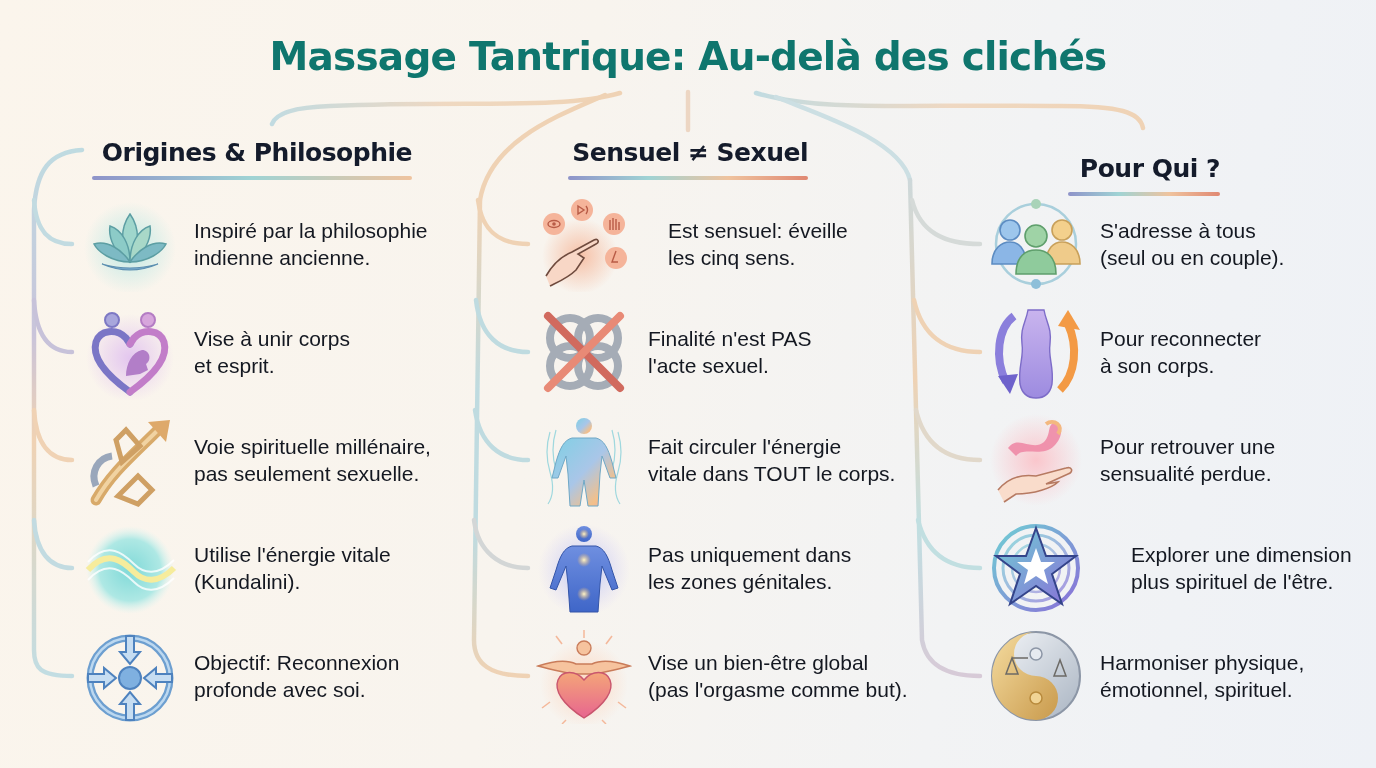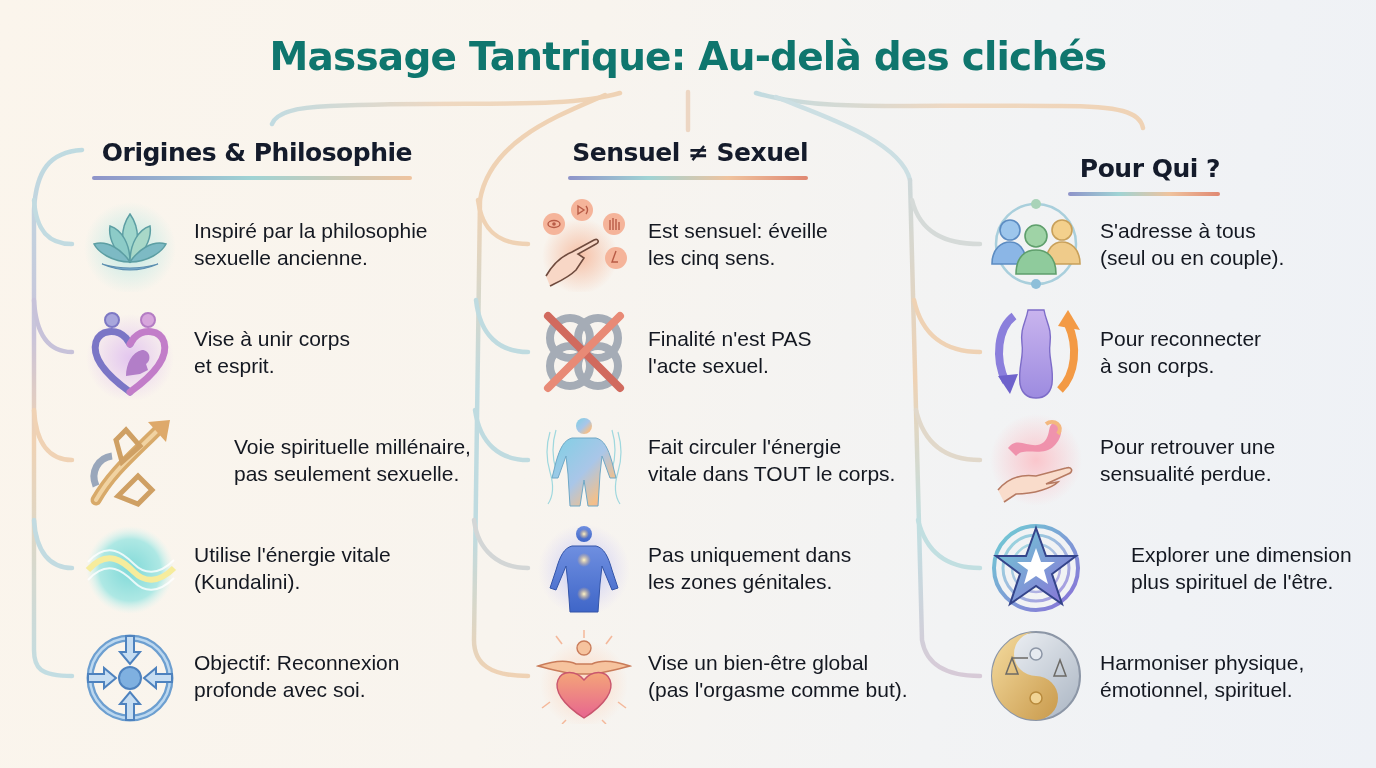--- a/index.html
+++ b/index.html
@@ -118,21 +118,21 @@
       <path d="M48 18 C 38 32, 38 52, 48 66 C 58 52, 58 32, 48 18Z" fill="#9fd6cc" stroke="#5c9ea3" stroke-width="1.5"></path>
       <path d="M48 66 C 34 60, 26 42, 28 30 C 40 34, 48 48, 48 66Z" fill="#8ccbc7" stroke="#5c9ea3" stroke-width="1.5"></path>
       <path d="M48 66 C 62 60, 70 42, 68 30 C 56 34, 48 48, 48 66Z" fill="#a8d8c8" stroke="#5c9ea3" stroke-width="1.5"></path>
       <path d="M48 66 C 30 66, 16 56, 12 48 C 26 44, 40 54, 48 66Z" fill="#7dbac4" stroke="#5c9ea3" stroke-width="1.5"></path>
       <path d="M48 66 C 66 66, 80 56, 84 48 C 70 44, 56 54, 48 66Z" fill="#7dbac4" stroke="#5c9ea3" stroke-width="1.5"></path>
       <path d="M20 68 Q 48 76 76 68 Q 48 80 20 68Z" fill="#7aaed0" stroke="#5c8fb0" stroke-width="1.2"></path>
     </svg>
   </div>
   <div class="txt">
     <span>Inspiré par la philosophie</span>
-    <span>sexuelle ancienne.</span>
+    <span>indienne ancienne.</span>
   </div>
 </div>
 
 <div class="item" style="left:82px; top:304px;">
   <div class="icon">
     <svg viewBox="0 0 96 96">
       <defs>
           <radialGradient id="glow2">
             <stop offset="0" stop-color="#e3c6ef"></stop>
             <stop offset="1" stop-color="#e3c6ef" stop-opacity="0"></stop>
@@ -145,21 +145,21 @@
       <path d="M48 88 C 76 68, 86 52, 82 38 C 78 26, 62 24, 52 34 L 48 40" fill="none" stroke="#c27dc9" stroke-width="7" stroke-linecap="round"></path>
       <path d="M44 72 C 44 60, 50 48, 60 46 C 68 46, 70 56, 64 60 L 66 66 L 58 70 Z" fill="#b27ec8"></path>
     </svg>
   </div>
   <div class="txt">
     <span>Vise à unir corps</span>
     <span>et esprit.</span>
   </div>
 </div>
 
-<div class="item" style="left:82px; top:412px;gap:40px;">
+<div class="item" style="left:82px; top:412px;">
   <div class="icon">
     <svg viewBox="0 0 96 96">
       <path d="M14 74 C 8 60, 16 46, 30 44" fill="none" stroke="#9aa7bb" stroke-width="7"></path>
       <path d="M14 88 C 30 60, 50 44, 76 18" fill="none" stroke="#d8aa6a" stroke-width="11" stroke-linecap="round"></path>
       <path d="M14 88 C 30 60, 50 44, 76 18" fill="none" stroke="#f1d3a2" stroke-width="4" stroke-linecap="round"></path>
       <path d="M66 10 L 88 8 L 84 30 Z" fill="#dea96a"></path>
       <path d="M34 28 L 44 18 L 58 34 L 40 50 Z" fill="none" stroke="#cfa064" stroke-width="5"></path>
       <path d="M36 84 L 56 64 L 70 78 L 56 92 Z" fill="none" stroke="#cfa064" stroke-width="5"></path>
     </svg>
   </div>
@@ -204,21 +204,21 @@
         <path d="M90 46 L90 54 L74 54 L74 60 L62 50 L74 40 L74 46Z"></path>
       </g>
     </svg>
   </div>
   <div class="txt">
     <span>Objectif: Reconnexion</span>
     <span>profonde avec soi.</span>
   </div>
 </div>
 
-<div class="item" style="left:536px; top:196px;">
+<div class="item" style="left:536px; top:196px;gap:20px;">
   <div class="icon">
     <svg viewBox="0 0 96 96">
       <defs>
           <radialGradient id="glow6">
             <stop offset="0" stop-color="#f6c0a6"></stop>
             <stop offset="1" stop-color="#f6c0a6" stop-opacity="0"></stop>
           </radialGradient>
         </defs>
       <circle cx="44" cy="60" r="38" fill="url(#glow6)"></circle>
       <circle cx="18" cy="28" r="11" fill="#f5b49a"></circle>

